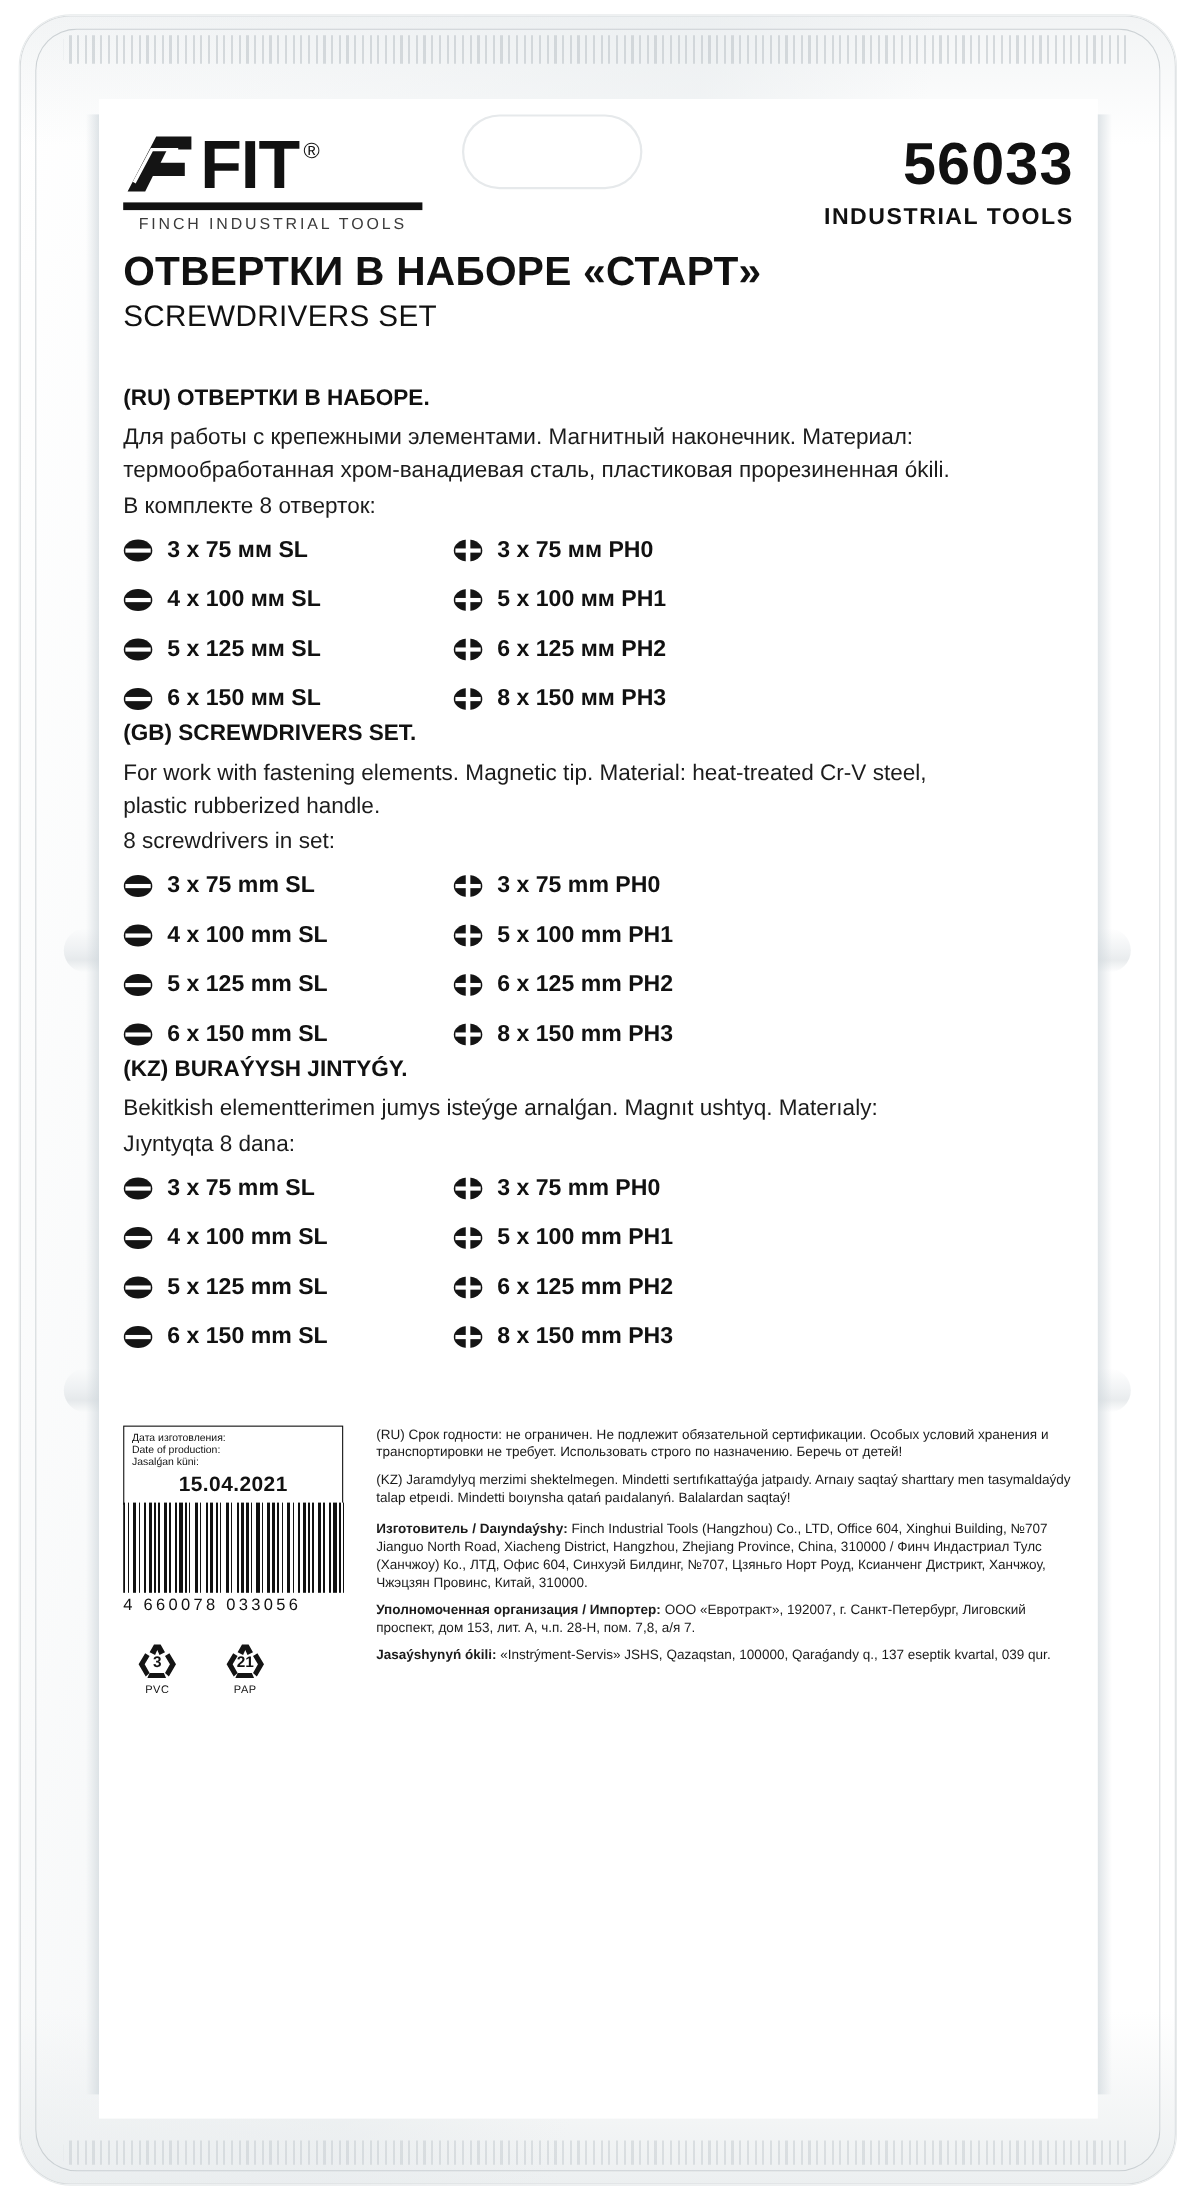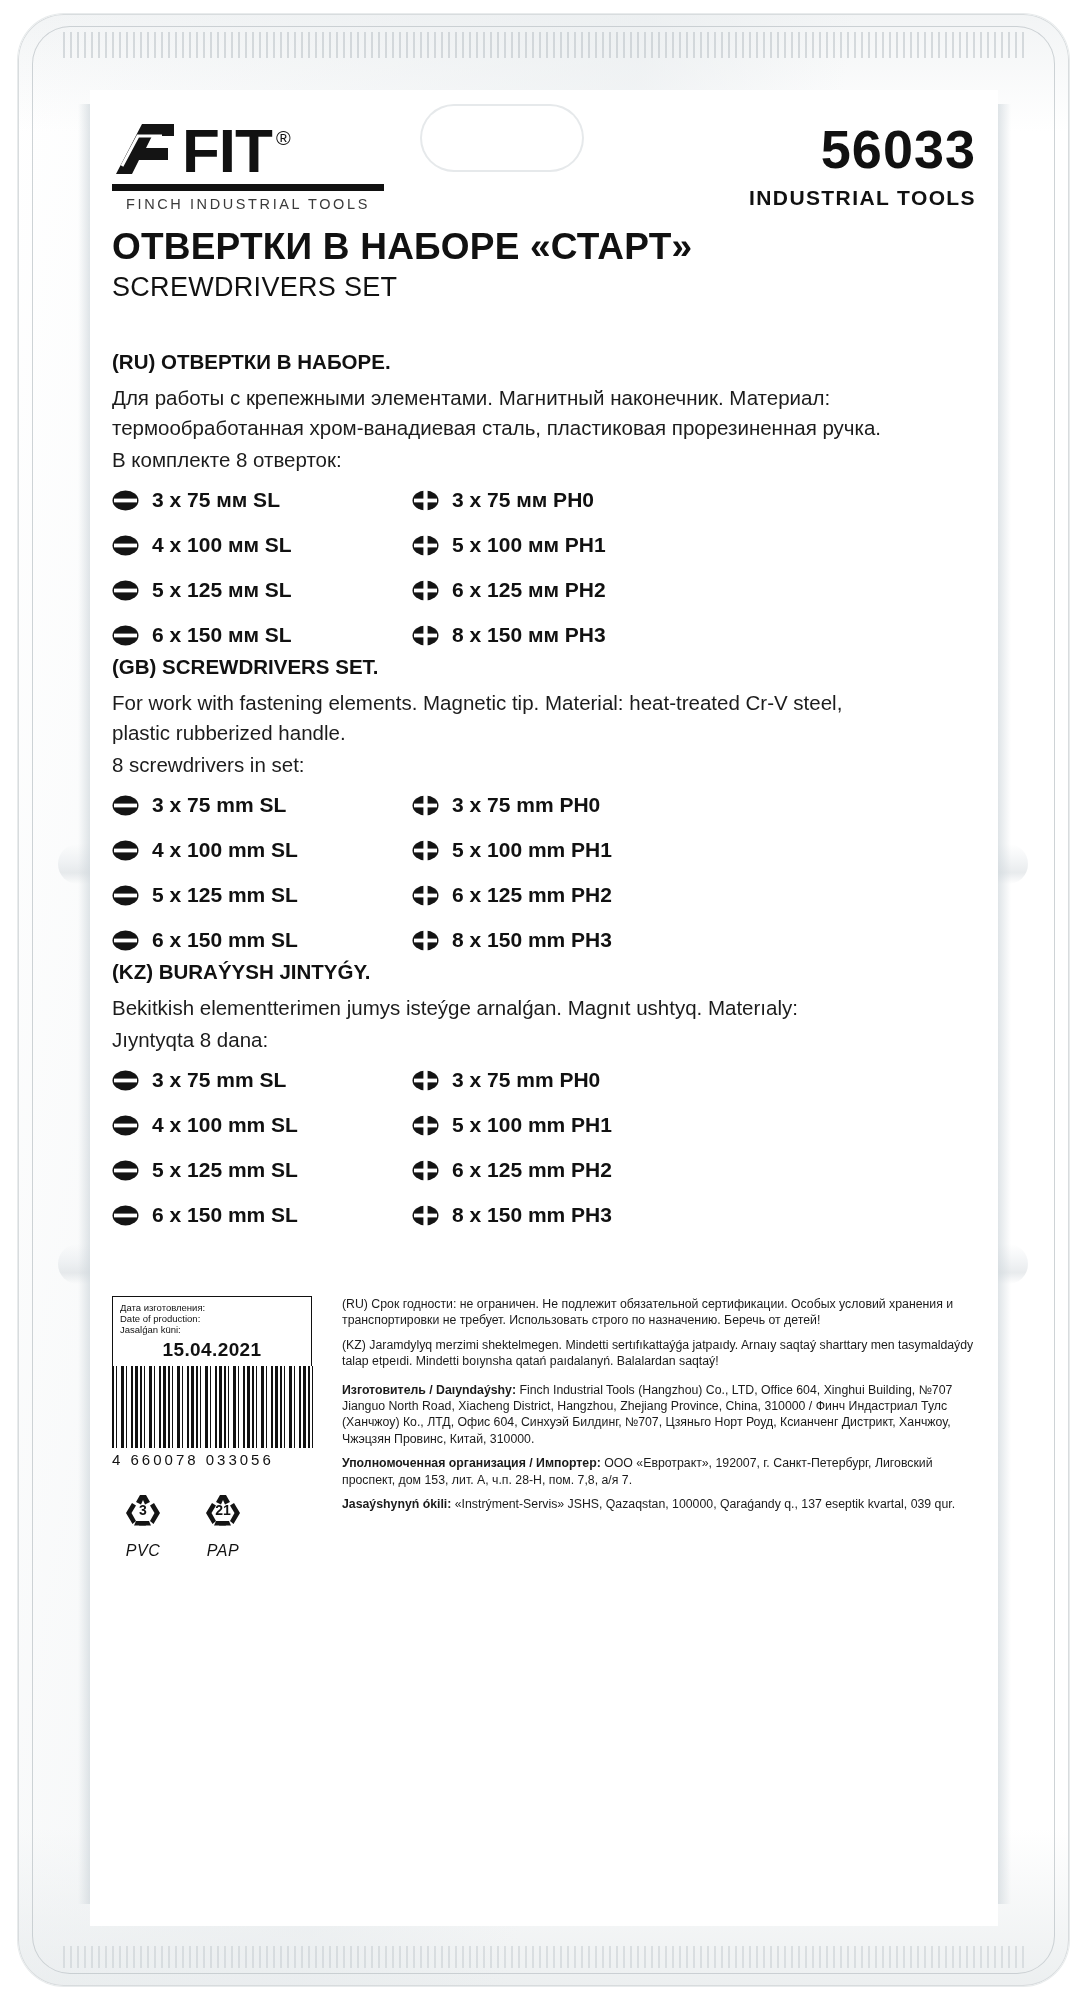--- a/index.html
+++ b/index.html
@@ -289,25 +289,24 @@
   }
   .recycle .tri .num {
     position: absolute;
     left: 0; right: 0; top: 12px;
     font-size: 14px;
     font-weight: bold;
     color: #111;
     text-align: center;
   }
   .recycle .cap {
-    font-size: 16px;
+    font-size: 10px;
     letter-spacing: 0.5px;
     color: #111;
-    margin-top: 12px;
-    font-style: italic;
+    margin-top: 1px;
   }
 
   #legal {
     position: absolute;
     left: 252px;
     top: 1206px;
     width: 640px;
   }
   #legal p {
     margin: 0 0 8px 0;
@@ -376,21 +375,21 @@
 
     <div id="sku">56033</div>
     <div id="sku-sub">INDUSTRIAL TOOLS</div>
 
     <div id="title-ru">ОТВЕРТКИ В НАБОРЕ «СТАРТ»</div>
     <div id="title-en">SCREWDRIVERS SET</div>
 
     <div class="section" style="top:260px;">
       <div class="sec-head">(RU) ОТВЕРТКИ В НАБОРЕ.</div>
       <div class="sec-line">Для работы с крепежными элементами. Магнитный наконечник. Материал:</div>
-      <div class="sec-line">термообработанная хром-ванадиевая сталь, пластиковая прорезиненная ручка.</div>
+      <div class="sec-line">термообработанная хром-ванадиевая сталь, пластиковая прорезиненная ókili.</div>
       <div class="sec-count">В комплекте 8 отверток:</div>
       <div class="items">
         <div class="item">
           <span class="glyph">
               <svg width="27" height="27" viewBox="0 0 27 27">
                 <ellipse cx="13.5" cy="13.5" rx="13" ry="10" fill="#141414"></ellipse>
                 <rect x="2" y="11.6" width="23" height="3.8" fill="#ffffff"></rect>
               </svg>
             </span>
           <span>3 x 75 мм SL</span>

